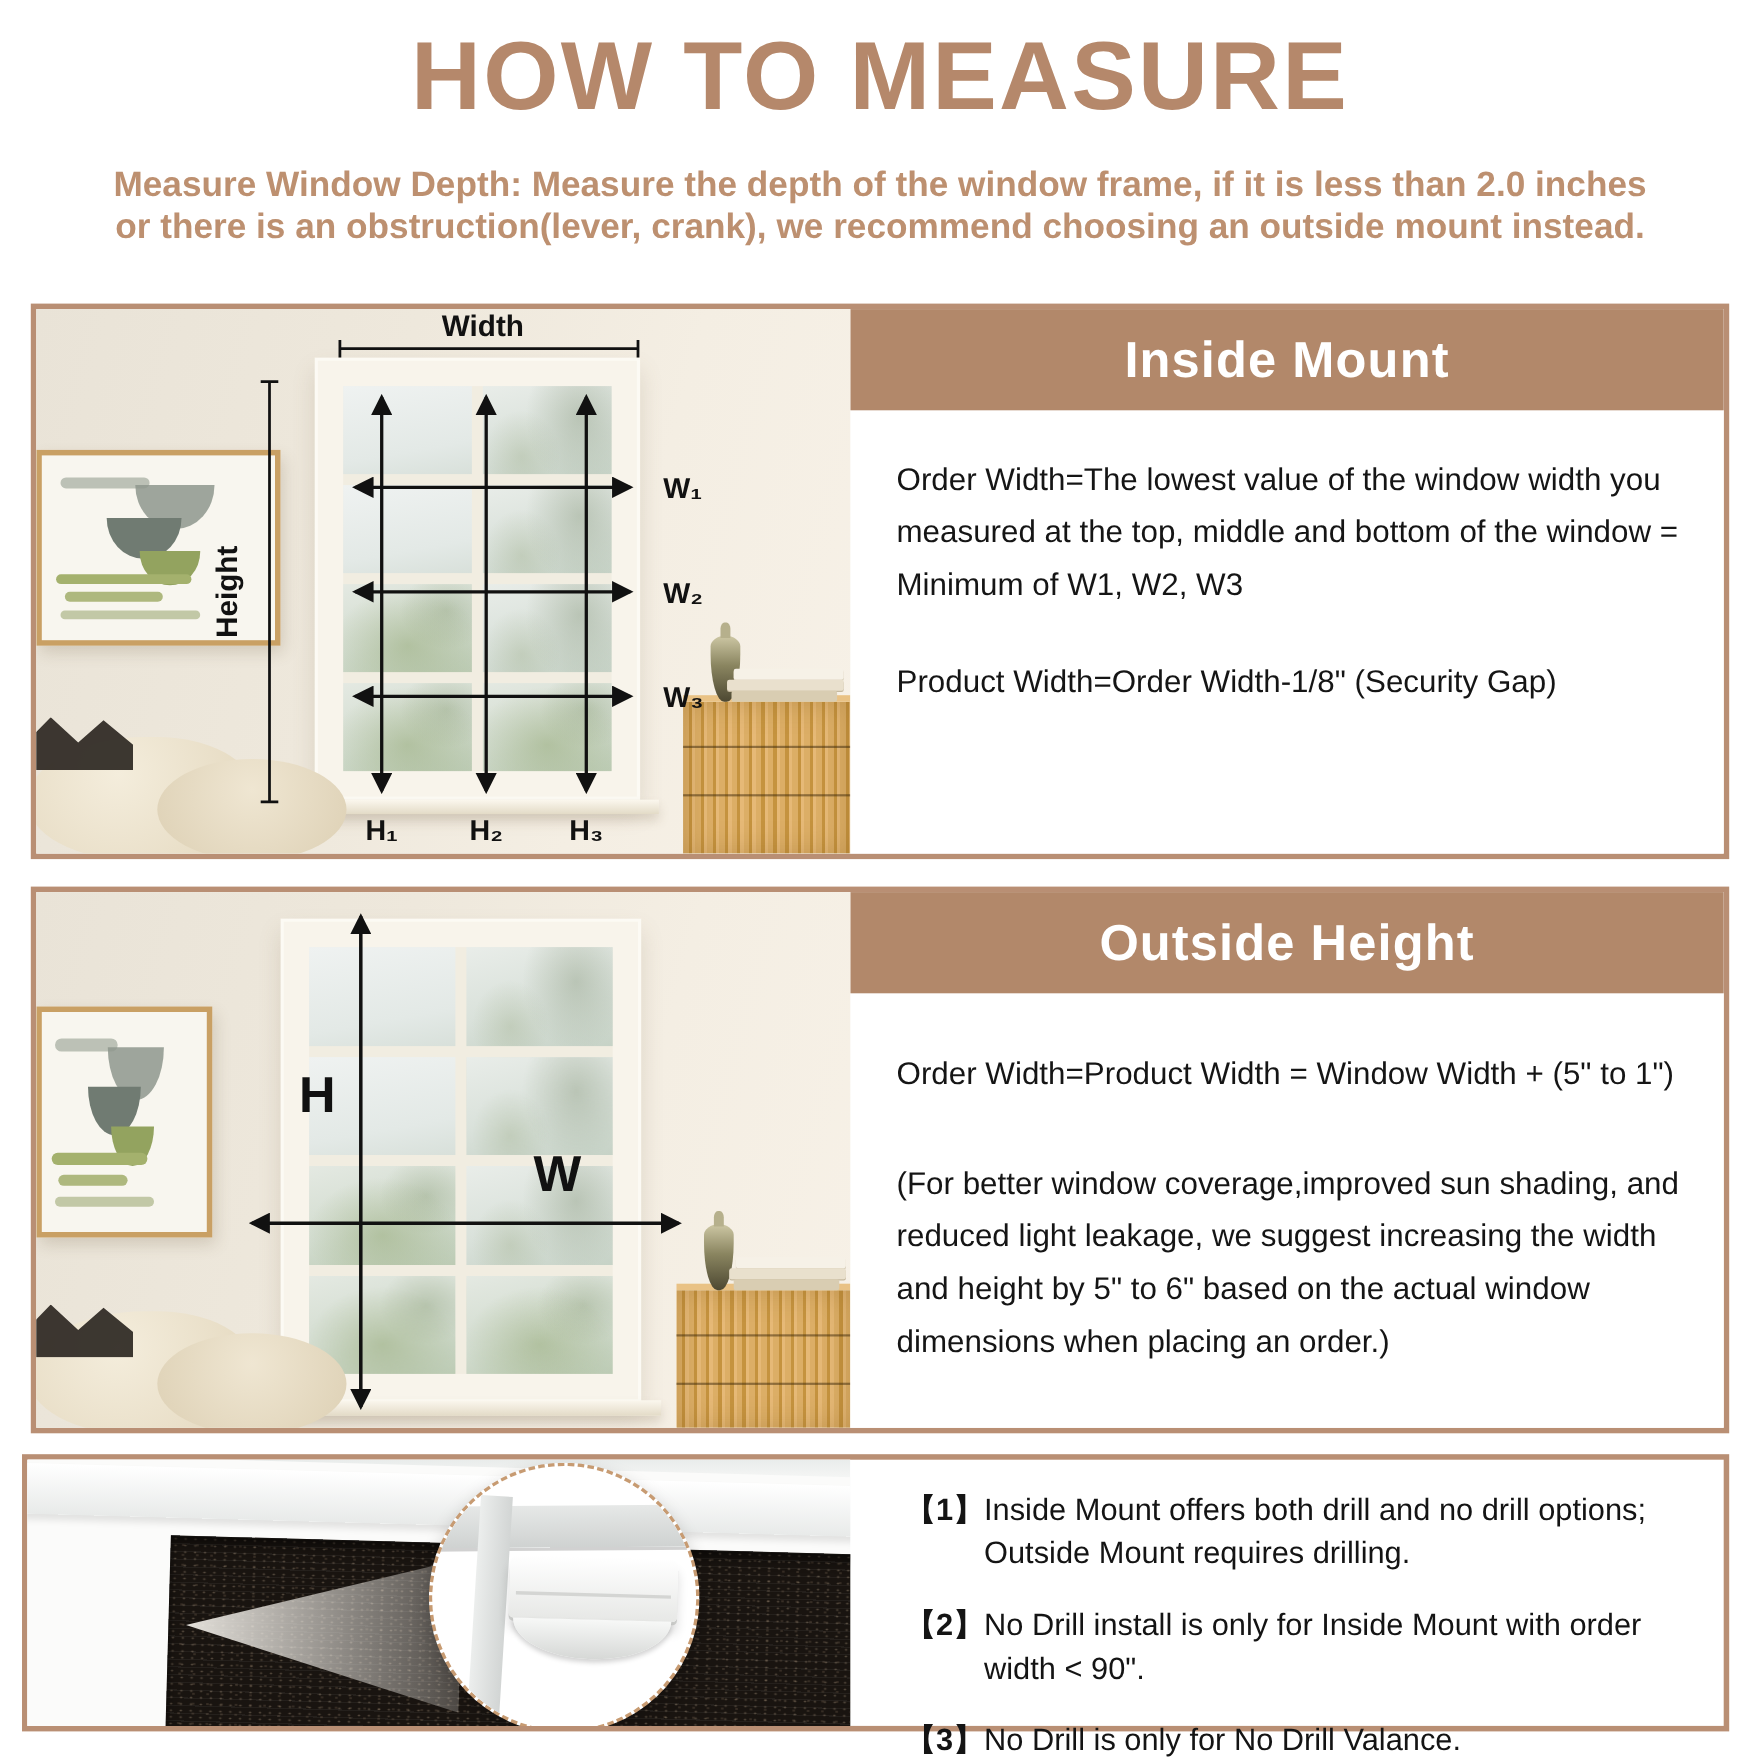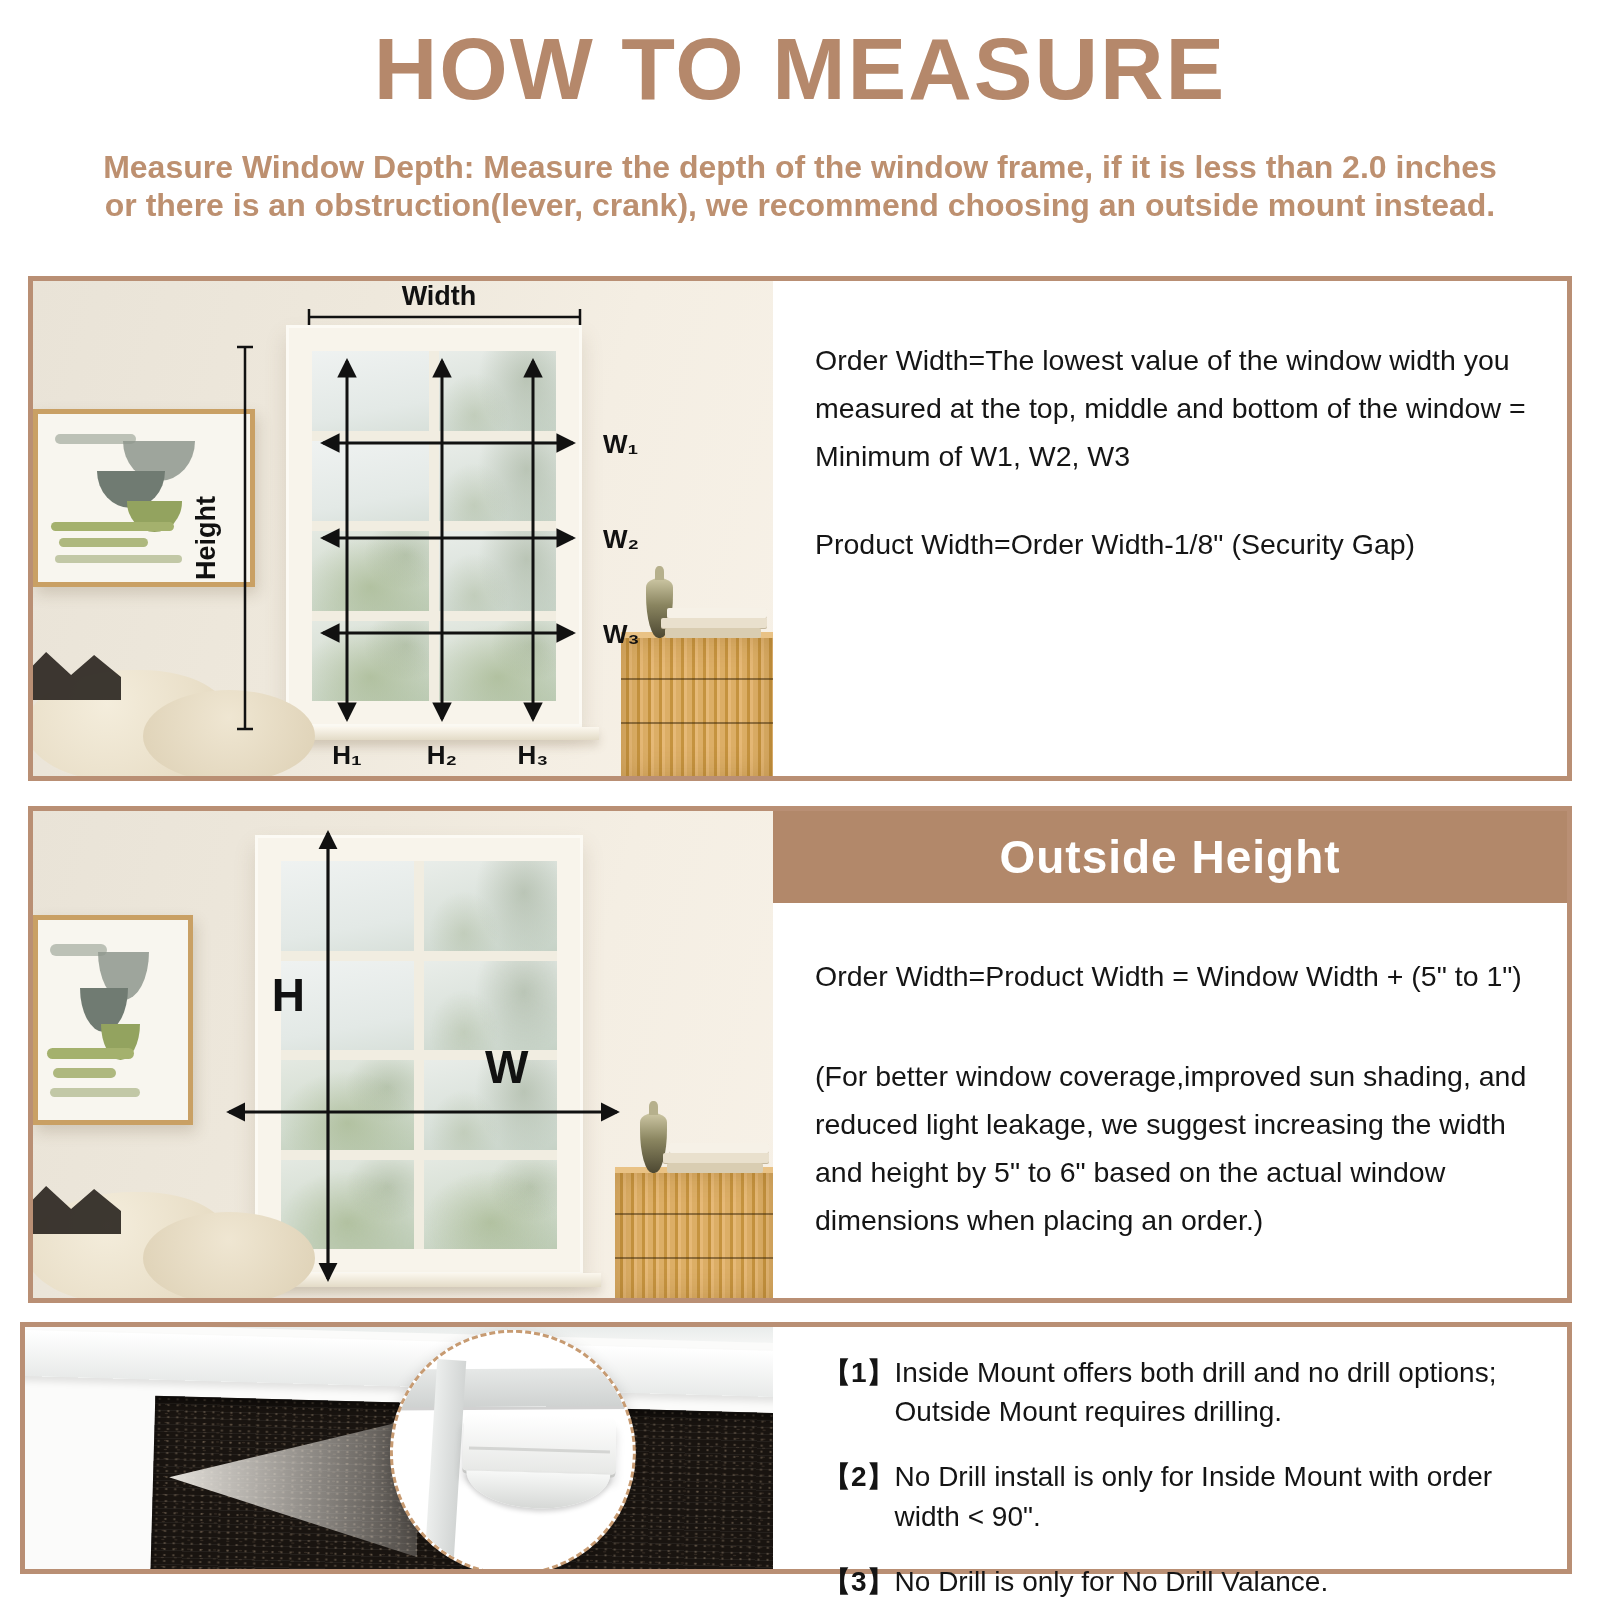--- a/index.html
+++ b/index.html
@@ -19,21 +19,21 @@
   .box3{left:20px;top:1322px;width:1542px;height:242px;}
   .photo{position:relative;overflow:hidden;flex:0 0 auto;
     background:linear-gradient(105deg,#e9e3d7 0%,#eee8dc 40%,#f4eee3 70%,#f7f1e7 100%);}
   .photo1{width:740px;height:495px;}
   .photo2{width:740px;height:487px;}
   .photo3{width:748px;height:242px;background:#fff;}
   .panel{flex:1 1 auto;display:flex;flex-direction:column;background:#fff;}
   .panel-hdr{height:92px;background:#b2886a;display:flex;align-items:center;justify-content:center;
     color:#fff;font-size:46px;font-weight:bold;letter-spacing:1px;}
   .panel-body{padding:40px 24px 0 42px;font-size:28.5px;line-height:1.68;color:#151515;}
-  .panel-body p{margin:16px 0 30px;}
+  .panel-body p{margin:0 0 30px;}
   .panel-body p.gap-lg{margin-top:40px;}
   .panel-body.outside{padding-top:50px;}
   .panel-body.outside p{margin:0 0 52px;}
   
   .notes{flex:1 1 auto;padding:26px 18px 0 50px;font-size:28px;line-height:1.4;color:#141414;}
   .note{display:flex;margin-bottom:26px;}
   .note .bullet{flex:0 0 62px;font-weight:bold;}
   .note .ntext{flex:1 1 auto;}
   
   .win{position:absolute;background:#f8f4eb;box-shadow:0 12px 20px rgba(120,100,70,.18),inset 0 0 0 3px #fcfaf4;}
@@ -184,20 +184,21 @@
       <line x1="290" y1="352" x2="540" y2="352" stroke="#111" stroke-width="3" marker-start="url(#arrA)" marker-end="url(#arrA)"></line>
       <text x="570" y="172" font-size="26" font-weight="bold" fill="#111">W₁</text>
       <text x="570" y="267" font-size="26" font-weight="bold" fill="#111">W₂</text>
       <text x="570" y="362" font-size="26" font-weight="bold" fill="#111">W₃</text>
       <text x="314" y="483" font-size="26" font-weight="bold" fill="#111" text-anchor="middle">H₁</text>
       <text x="409" y="483" font-size="26" font-weight="bold" fill="#111" text-anchor="middle">H₂</text>
       <text x="500" y="483" font-size="26" font-weight="bold" fill="#111" text-anchor="middle">H₃</text>
     </svg>
   </div>
   <div class="panel">
+    <div class="panel-hdr">Inside Mount</div>
     <div class="panel-body">
       <p>Order Width=The lowest value of the window width you measured at the top,  middle and bottom of the window = Minimum of W1, W2, W3</p>
       <p class="gap-lg">Product Width=Order Width-1/8" (Security Gap)</p>
     </div>
   </div>
 </div>
 
 <div class="box box2">
   <div class="photo photo2">
     <div class="art" style="left:0;top:104px;width:150px;height:200px;">

